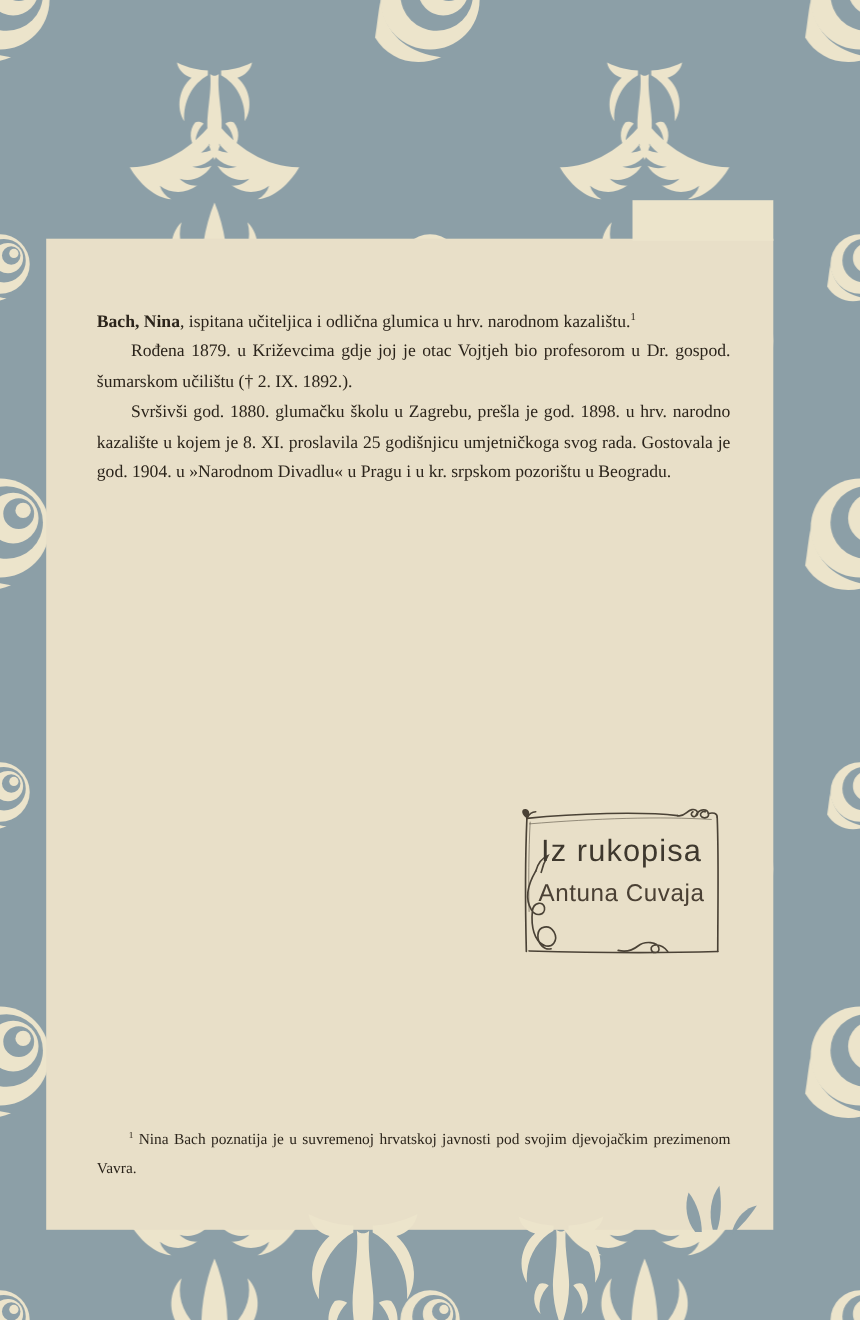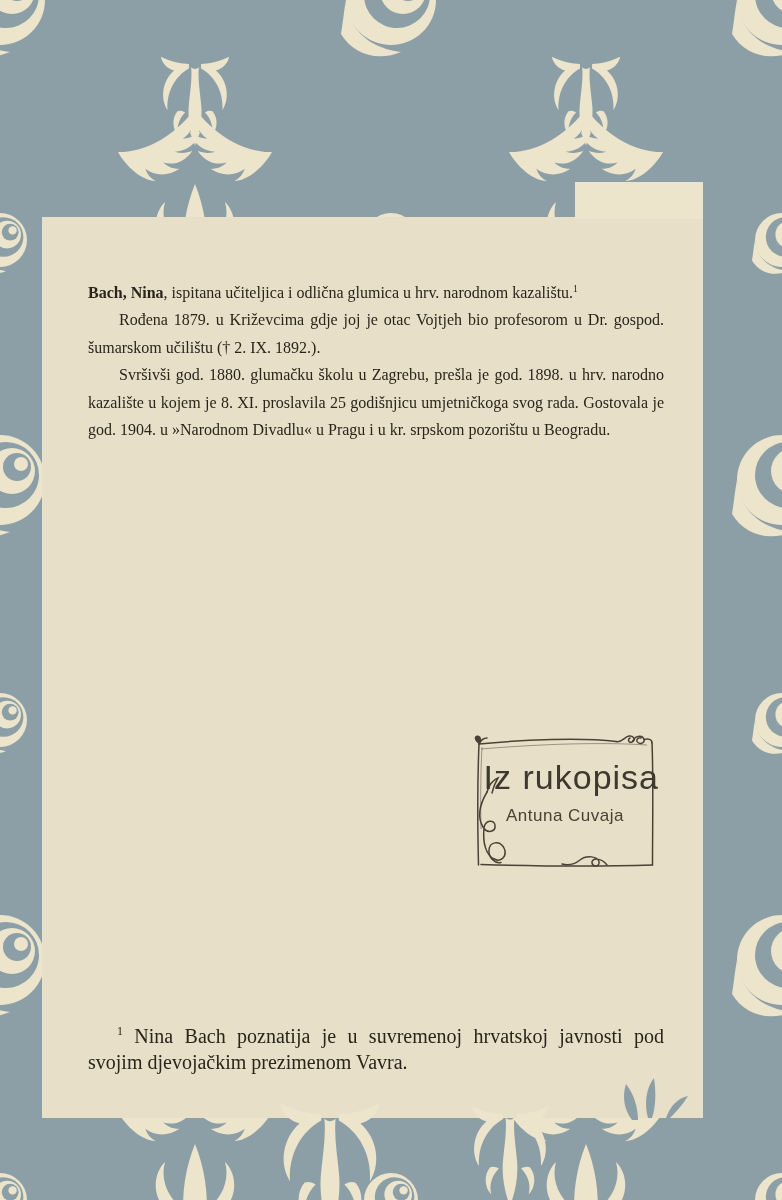--- a/index.html
+++ b/index.html
@@ -43,26 +43,26 @@
     position:absolute;left:471px;top:733px;width:188px;height:142px;
     font-family:"Liberation Sans", sans-serif;
     color:var(--frame-text-color);
     text-align:center;
   }
   .attribution svg{position:absolute;left:0;top:0;width:188px;height:142px;}
   .frame-stroke{stroke:var(--frame-color);stroke-width:1.5;fill:none;stroke-linecap:round;}
   .frame-fill{fill:var(--frame-color);stroke:none;}
   .frame-thin{stroke:var(--frame-color);stroke-width:0.9;fill:none;opacity:0.55;}
   .attr-text{position:absolute;left:0;right:0;top:25px;}
-  .attr-line1{font-size:34px;letter-spacing:1px;text-align:right;}
-  .attr-line2{font-size:17px;margin-top:9px;letter-spacing:0.5px;color:#4A4034;}
+  .attr-line1{font-size:28px;letter-spacing:1px;}
+  .attr-line2{font-size:22px;margin-top:9px;letter-spacing:0.5px;color:#4A4034;}
 
   .footnote{
     position:absolute;left:88px;top:1024px;width:576px;
-    font-size:20px;line-height:25.5px;color:var(--text-color);
+    font-size:14px;line-height:25.5px;color:var(--text-color);
     text-align:justify;text-indent:29px;
   }
 </style>
 </head>
 <body>
 
 <svg class="wallpaper" viewBox="0 0 782 1200" aria-hidden="true">
   <defs>
     <g id="curl">
       <circle r="45"></circle>

